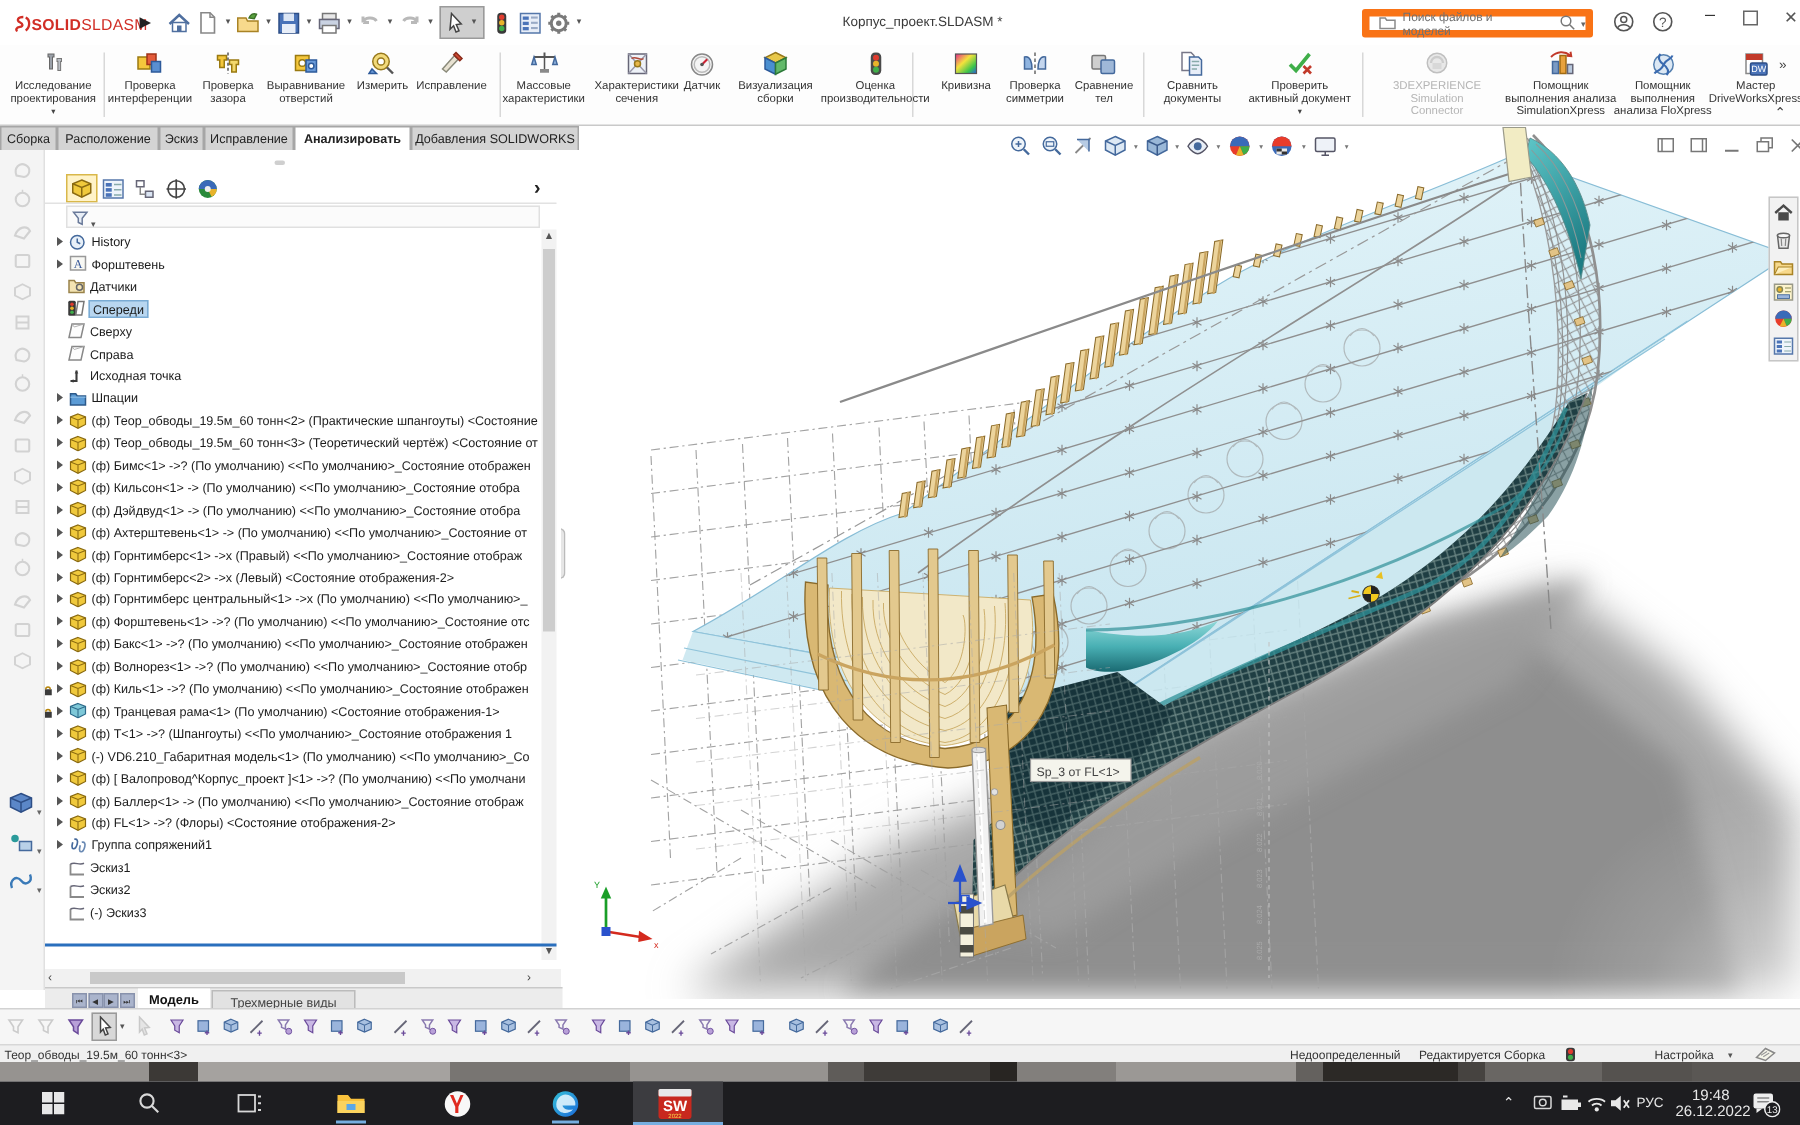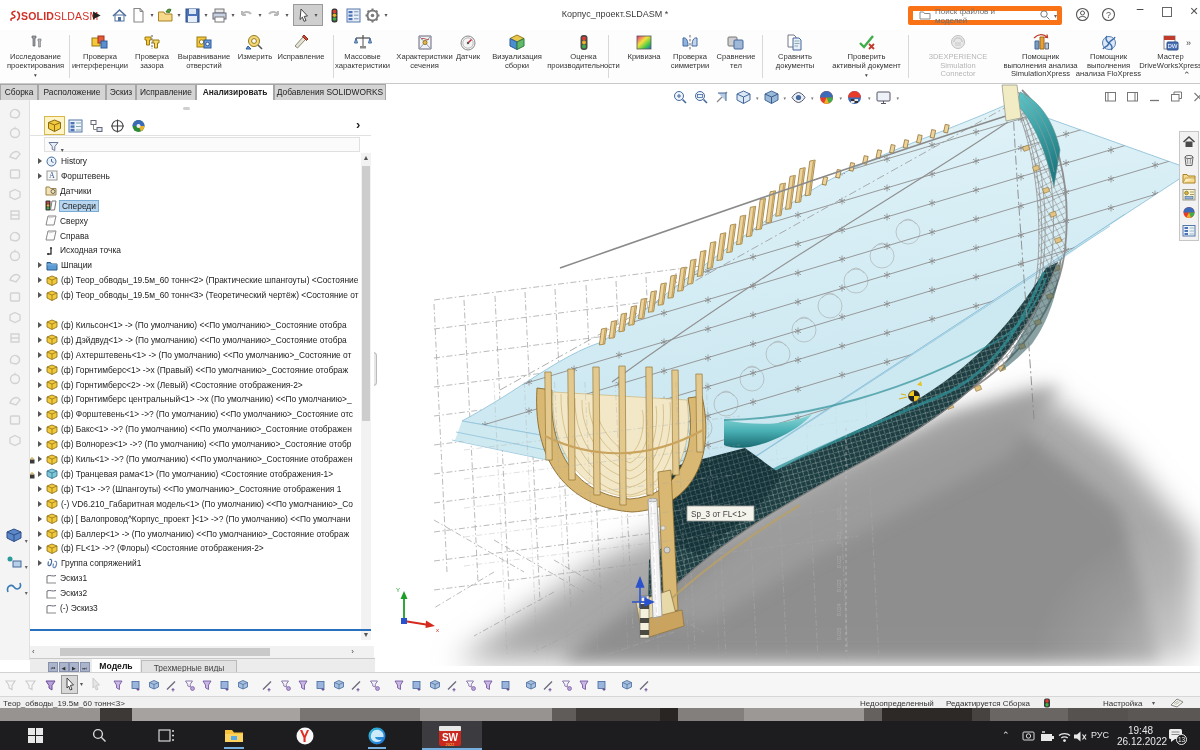--- a/index.html
+++ b/index.html
@@ -1040,20 +1040,28 @@
       <span>(ф) Теор_обводы_19.5м_60 тонн&lt;2&gt; (Практические шпангоуты) &lt;Состояние</span>
     </div>
     <div class="trow" style="top:287.7px;">
       <span class="arr"></span>
       <span class="tico"><svg width="12" height="11" viewBox="0 0 12 11" style="">
           <path d="M6 1 L11 3 L11 8 L6 10.5 L1 8 L1 3 Z" fill="#f0c93c" stroke="#8a6a10" stroke-width=".8"></path>
           <path d="M1 3 L6 5 L11 3 M6 5 L6 10.5" fill="none" stroke="#8a6a10" stroke-width=".7"></path>
         </svg></span>
       <span>(ф) Теор_обводы_19.5м_60 тонн&lt;3&gt; (Теоретический чертёж) &lt;Состояние от</span>
     </div>
+    <div class="trow" style="top:302.6px;">
+      <span class="arr"></span>
+      <span class="tico"><svg width="12" height="11" viewBox="0 0 12 11" style="">
+          <path d="M6 1 L11 3 L11 8 L6 10.5 L1 8 L1 3 Z" fill="#f0c93c" stroke="#8a6a10" stroke-width=".8"></path>
+          <path d="M1 3 L6 5 L11 3 M6 5 L6 10.5" fill="none" stroke="#8a6a10" stroke-width=".7"></path>
+        </svg></span>
+      <span>(ф) Бимс&lt;1&gt; -&gt;? (По умолчанию) &lt;&lt;По умолчанию&gt;_Состояние отображен</span>
+    </div>
     <div class="trow" style="top:317.5px;">
       <span class="arr"></span>
       <span class="tico"><svg width="12" height="11" viewBox="0 0 12 11" style="">
           <path d="M6 1 L11 3 L11 8 L6 10.5 L1 8 L1 3 Z" fill="#f0c93c" stroke="#8a6a10" stroke-width=".8"></path>
           <path d="M1 3 L6 5 L11 3 M6 5 L6 10.5" fill="none" stroke="#8a6a10" stroke-width=".7"></path>
         </svg></span>
       <span>(ф) Кильсон&lt;1&gt; -&gt; (По умолчанию) &lt;&lt;По умолчанию&gt;_Состояние отобра</span>
     </div>
     <div class="trow" style="top:332.4px;">
       <span class="arr"></span>

